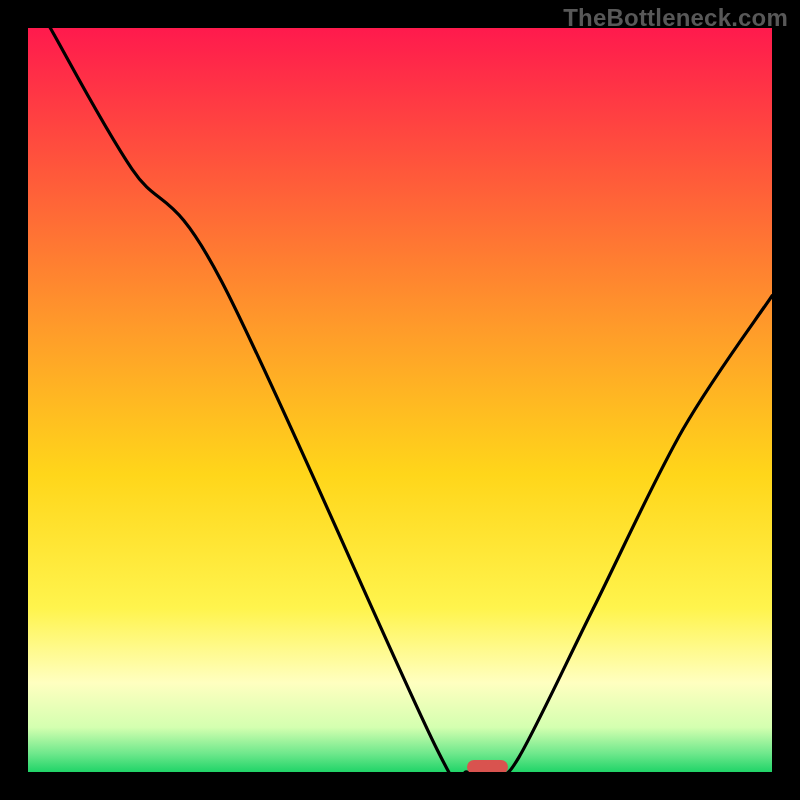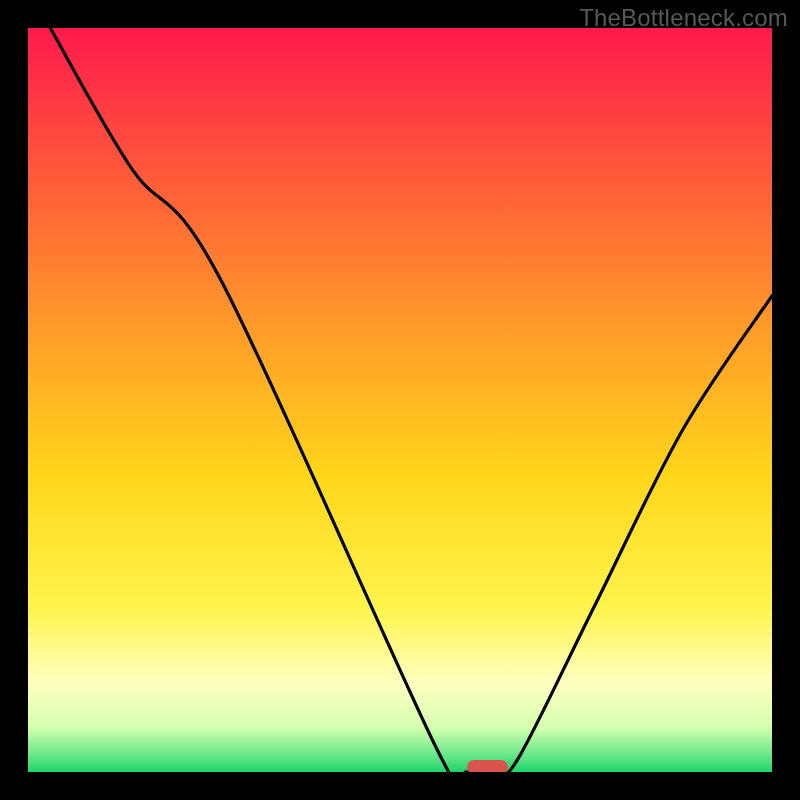--- a/index.html
+++ b/index.html
@@ -15,21 +15,21 @@
     position: relative;
     width: 800px;
     height: 800px;
     background: #000;
   }
   .watermark {
     position: absolute;
     top: 4px;
     right: 12px;
     font-size: 24px;
-    font-weight: 400;
+    font-weight: 700;
     color: #585858;
     letter-spacing: 0.2px;
     z-index: 10;
   }
   .plot-area {
     position: absolute;
     left: 28px;
     top: 28px;
     width: 744px;
     height: 744px;

